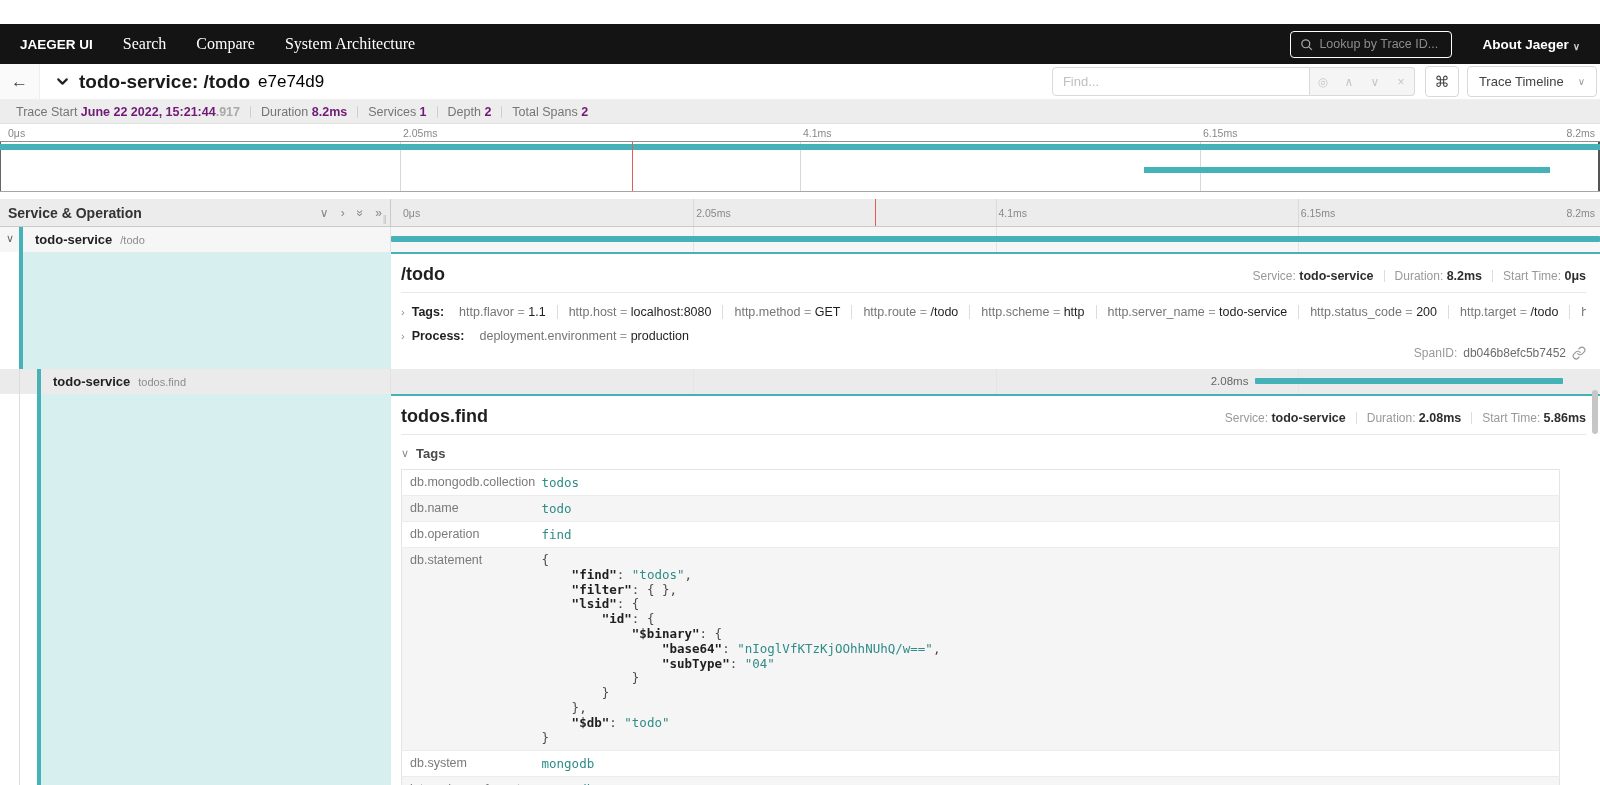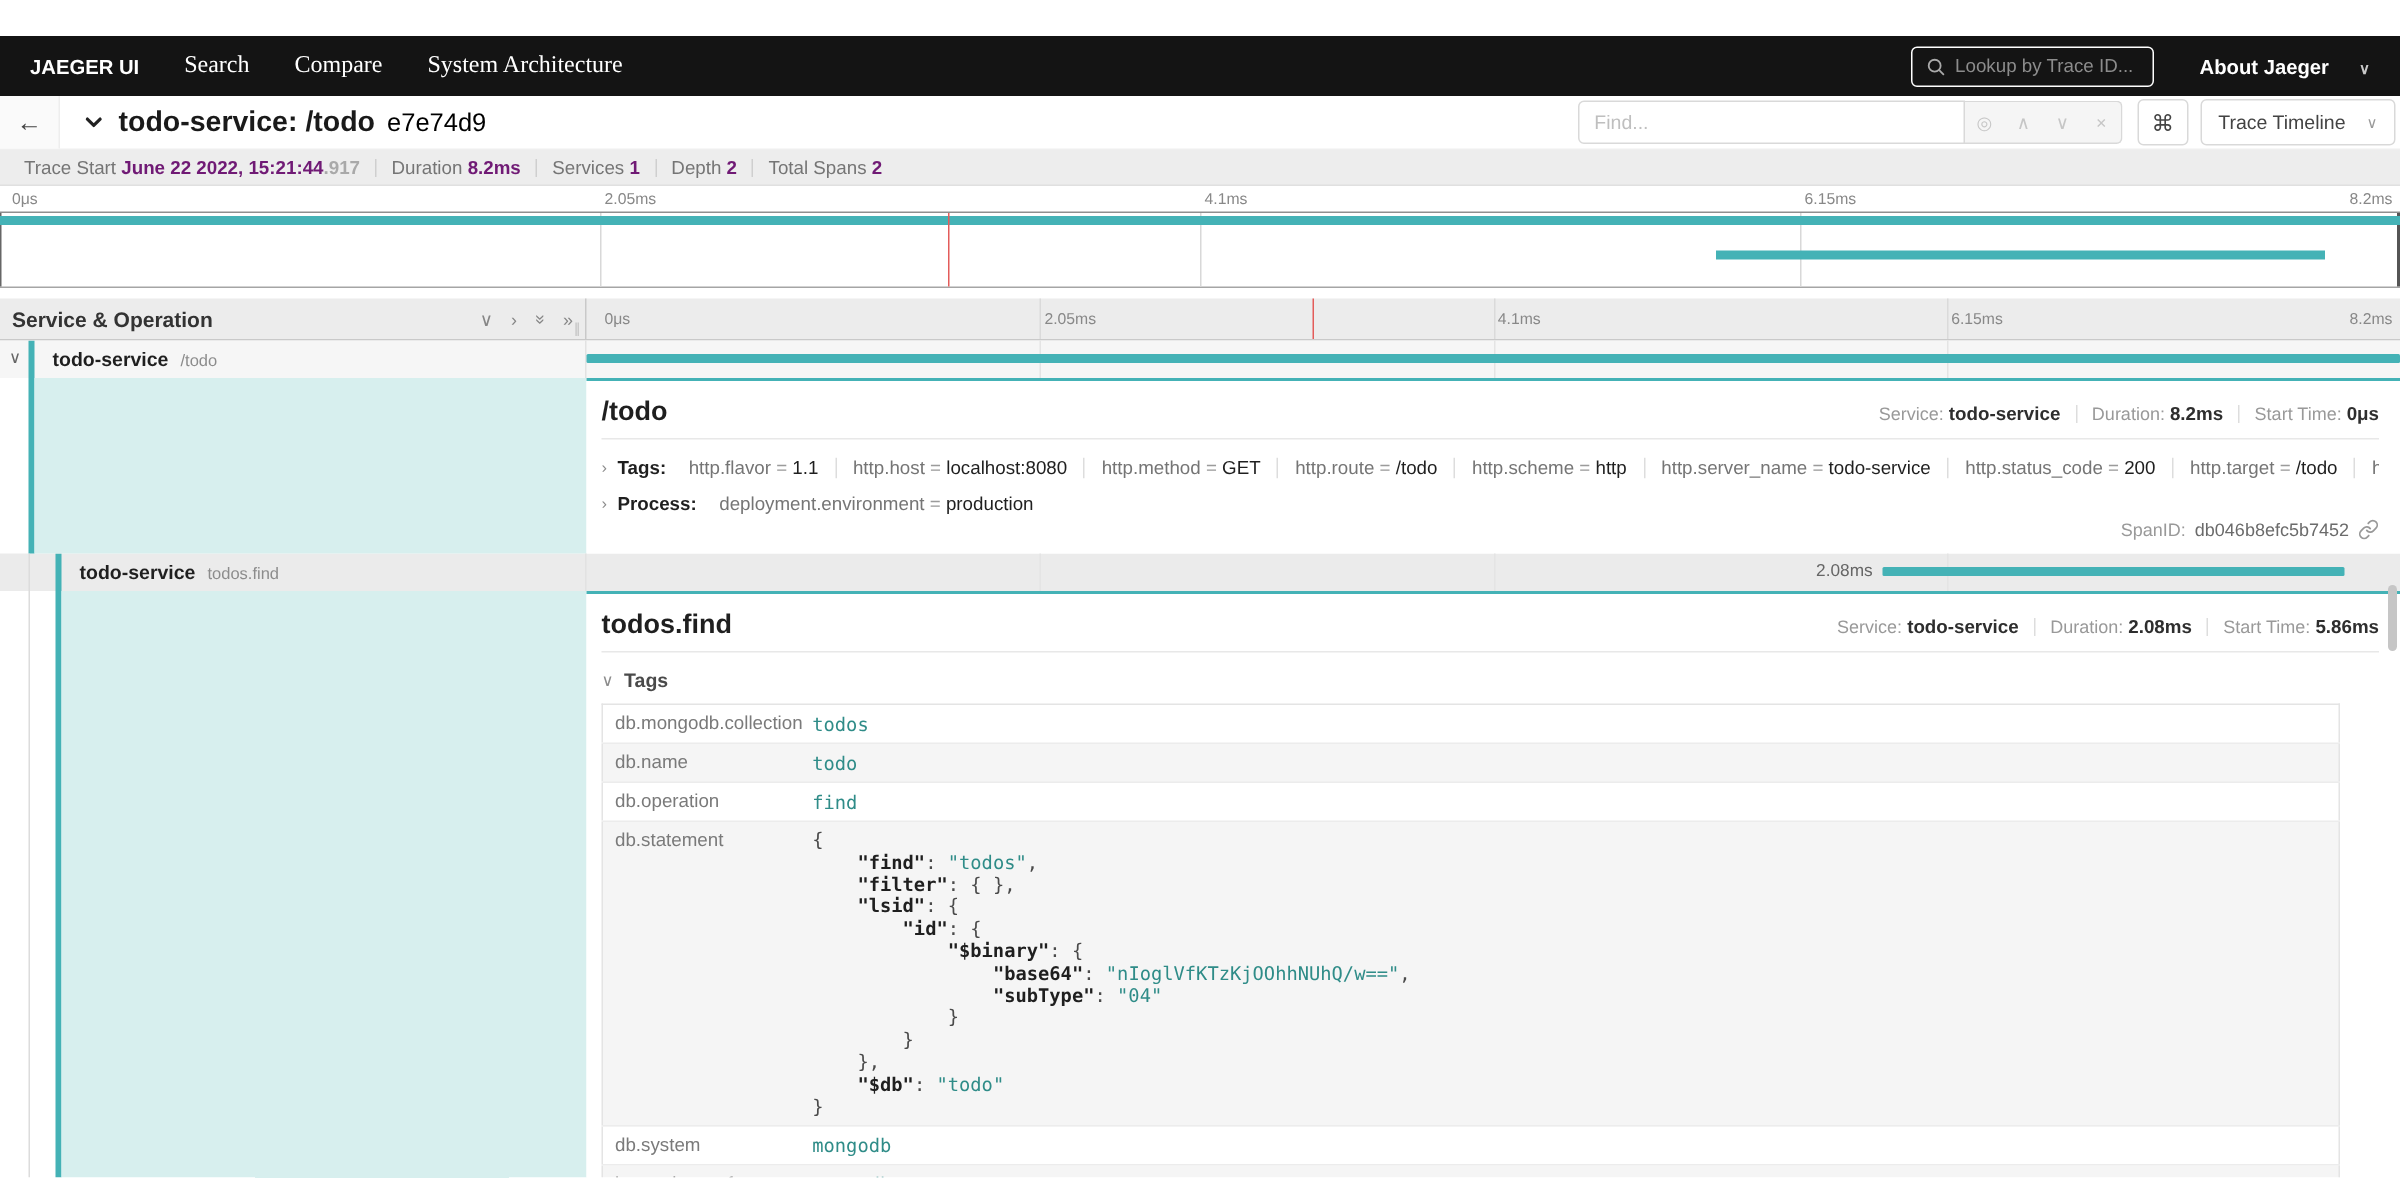--- a/index.html
+++ b/index.html
@@ -12,21 +12,21 @@
   .brand { color:#fff; font-weight:bold; font-size:13.5px; margin-right:30px; cursor:pointer; }
   .nav-links { display:flex; align-items:center; }
   .nav-link { color:#fff; font-size:16px; margin-right:30px; cursor:pointer; text-decoration:none;font-family:Liberation Serif, serif; }
   .nav-spacer { flex:1; }
   .lookup { display:flex; align-items:center; border:1.5px solid #fff; border-radius:4px; height:27px;
             padding:0 9px; width:162px; margin-right:30px; background:transparent; }
   .lookup svg { flex:none; margin-right:6px; }
   .lookup input { background:transparent; border:none; outline:none; color:#ddd; font-size:12.5px; width:100%;
                   font-family:"Liberation Sans",sans-serif; }
   .lookup input::placeholder { color:#8c8c8c; }
-  .about { color:#fff; font-weight:bold; font-size:13.5px; display:flex; align-items:flex-end; gap:20px; cursor:pointer; }
+  .about { color:#fff; font-weight:bold; font-size:13.5px; display:flex; align-items:flex-end; gap:4px; cursor:pointer; }
   .about .chev { color:#c9c9c9; font-size:10px; }
 
   
   .trace-bar { height:36px; display:flex; align-items:center; border-bottom:1px solid #efefef; }
   .back-btn { width:40px; height:100%; display:flex; align-items:center; justify-content:center;
               background:#fafafa; border-right:1px solid #eee; font-size:17px; color:#444; cursor:pointer; }
   .title-chev { margin-left:14px; cursor:pointer; display:flex; align-items:center; }
   .trace-title { font-size:19px; font-weight:bold; color:#1a1a1a; margin-left:8px; }
   .trace-id { font-size:17px; color:#000000; margin-left:8px; }
   .trace-bar-right { margin-left:auto; display:flex; align-items:center; padding-right:3px; }

